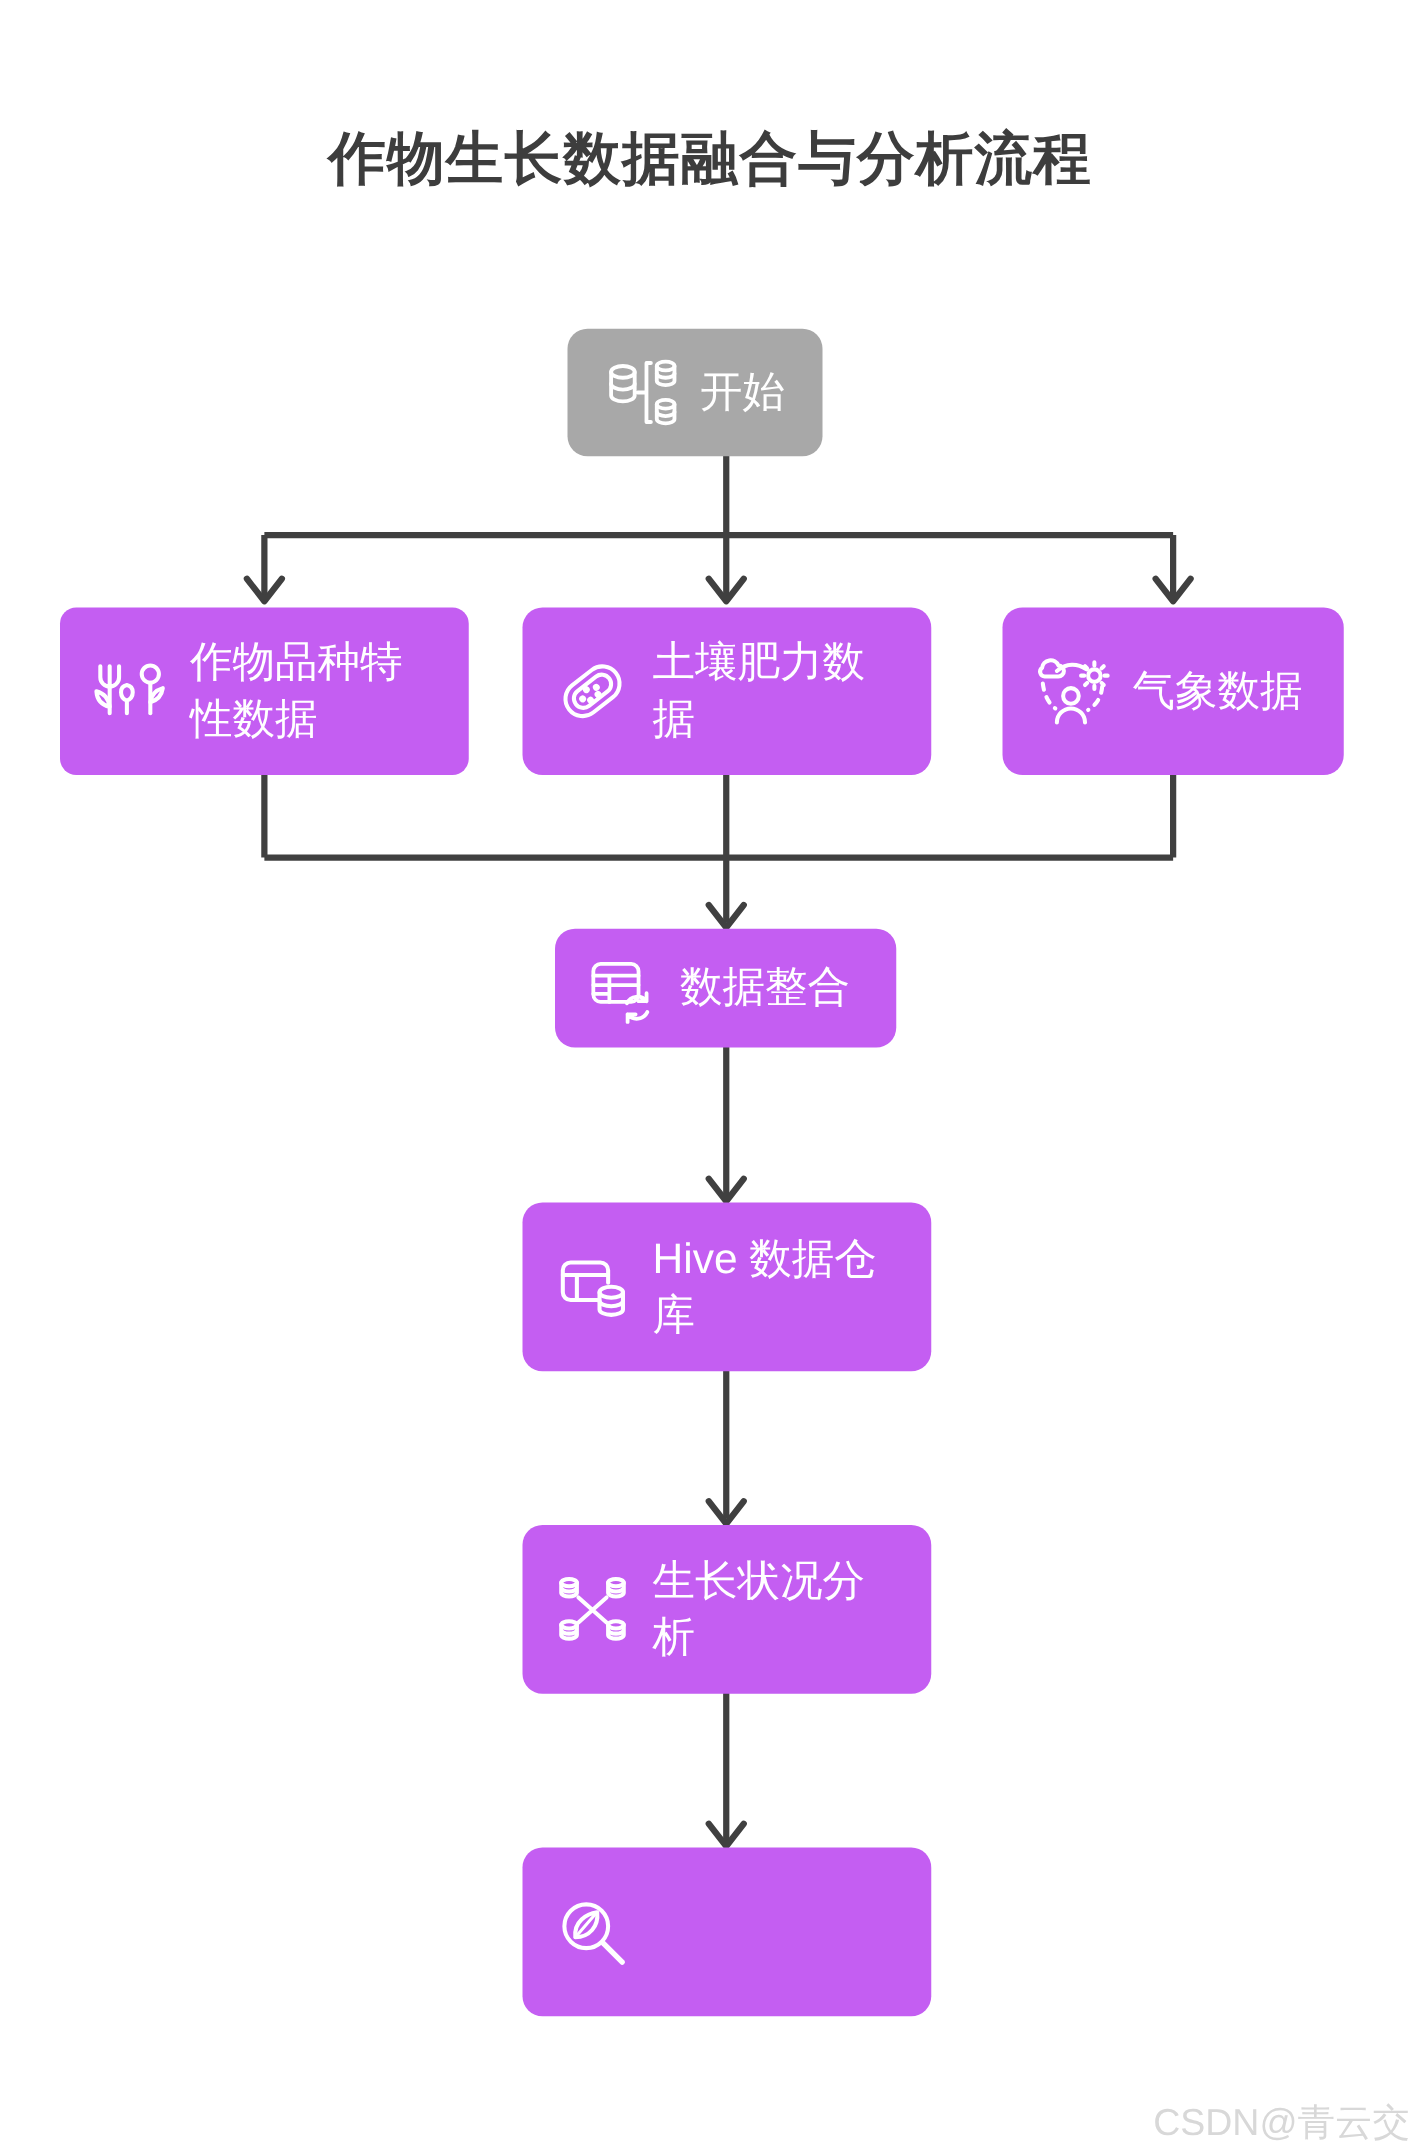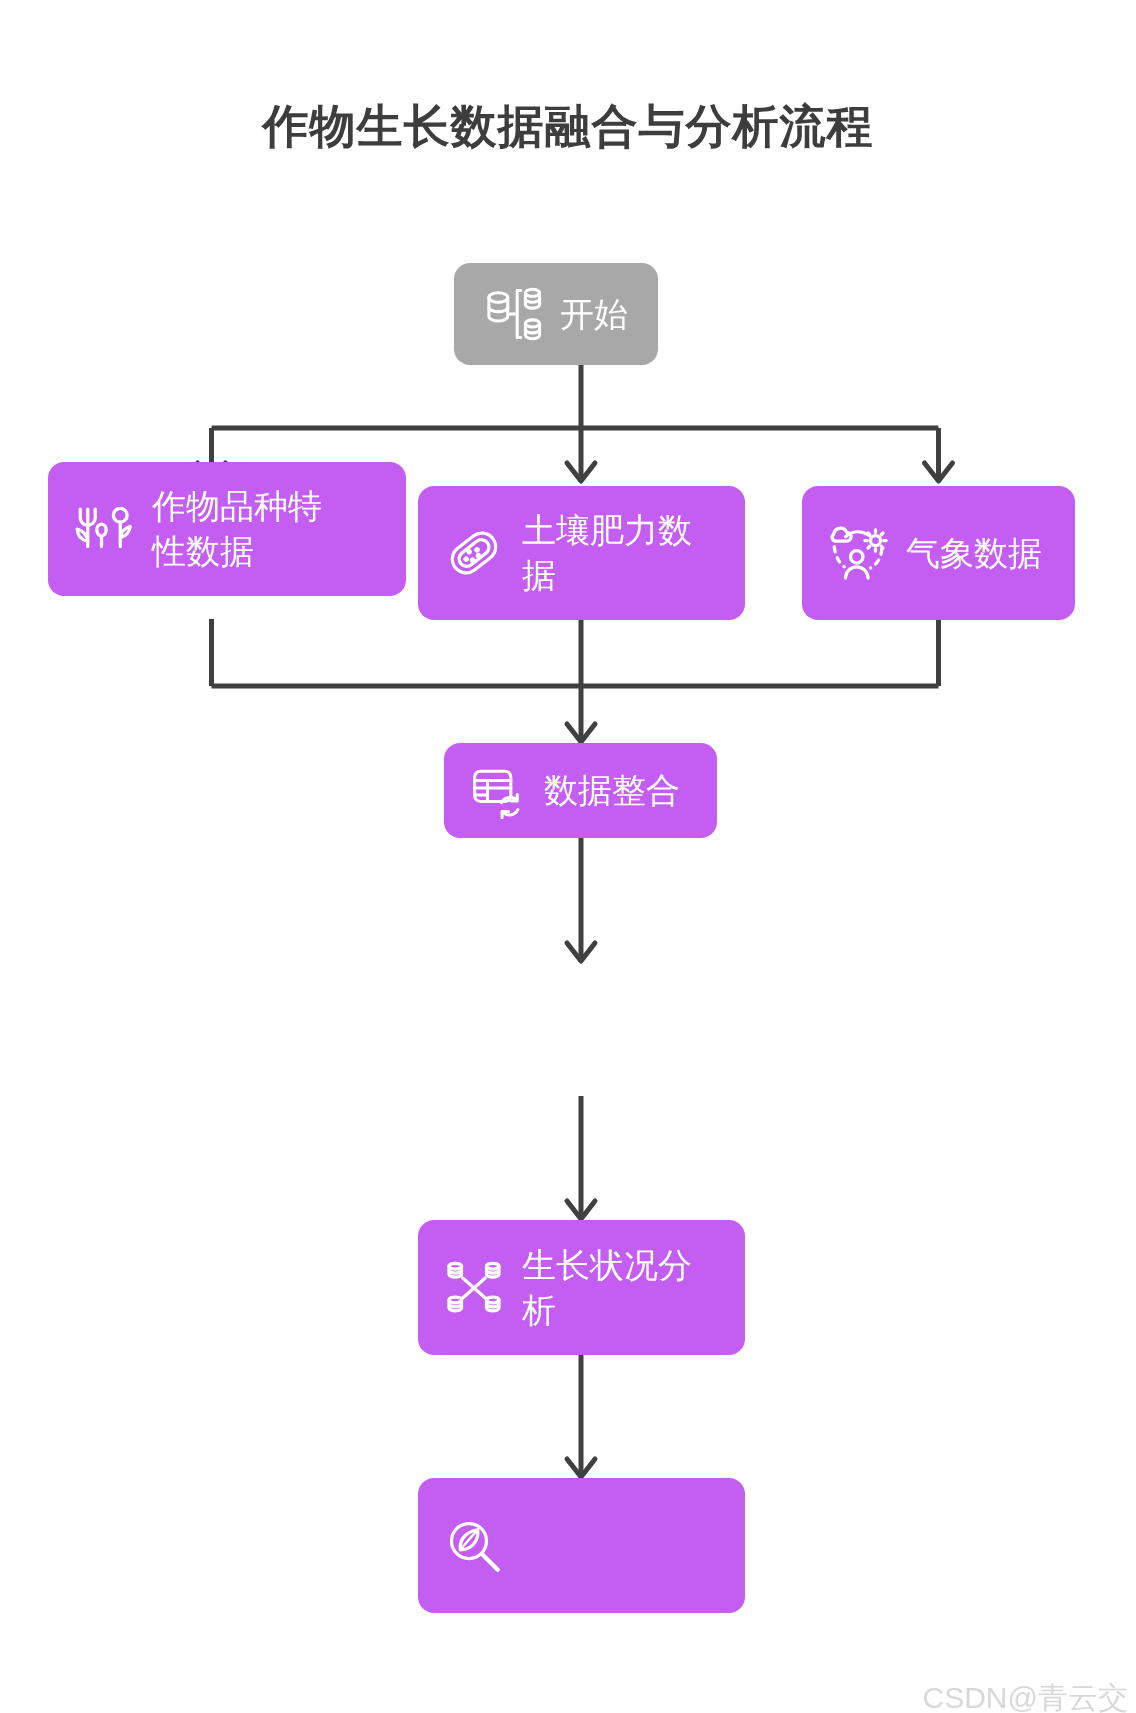--- a/index.html
+++ b/index.html
@@ -36,21 +36,21 @@
     color:var(--node-text);
     font-size:34px;line-height:1.32;
     box-sizing:border-box;
     padding:0 18px 0 26px;
     gap:18px;
   }
   .node .ic{flex:0 0 auto;display:flex;align-items:center;}
   .node .ic svg{stroke:#ffffff;fill:none;stroke-width:2.6;stroke-linecap:round;stroke-linejoin:round;}
   .node .lbl{max-width:190px;}
   .n-start{left:454px;top:263px;width:204px;height:102px;background:var(--start-fill);justify-content:center;padding:4px 10px;gap:12px;}
-  .n-crop{left:48px;top:462px;width:358px;height:134px;}
+  .n-crop{left:48px;top:486px;width:327px;height:134px;border-radius:13px;}
   .n-soil{left:418px;top:486px;width:327px;height:134px;}
   .n-weather{left:802px;top:486px;width:273px;height:134px;}
   .n-integration{left:444px;top:743px;width:273px;height:95px;}
   .n-hive{left:418px;top:962px;width:327px;height:135px;}
   .n-join{left:418px;top:1220px;width:327px;height:135px;}
   .n-growth{left:418px;top:1478px;width:327px;height:135px;}
   .watermark{
     position:absolute;right:8px;top:1678px;
     font-size:30px;color:var(--watermark-text);
   }
@@ -162,20 +162,32 @@
       <svg width="56" height="56" viewBox="0 0 48 48">
         <rect x="4" y="7" width="31" height="26" rx="5"></rect>
         <path d="M4 15 H35 M15 15 V33 M4 21.5 H35 M4 27.5 H15"></path>
         <path d="M27 34 a8 8 0 0 1 13.5 -1.5 M40.5 27 v5.5 h-5.5"></path>
         <path d="M41 40 a8 8 0 0 1 -13.5 1.5 M27.5 47 v-5.5 h5.5"></path>
       </svg>
     </span>
     <span class="lbl">数据整合</span>
   </div>
 
+  <div class="node n-hive">
+    <span class="ic">
+      <svg width="60" height="60" viewBox="0 0 48 48">
+        <path d="M28 32 H10 a5 5 0 0 1 -5 -5 V13 a5 5 0 0 1 5 -5 H29 a5 5 0 0 1 5 5 v8"></path>
+        <path d="M5 16 H34 M14 16 V32"></path>
+        <ellipse cx="36" cy="27" rx="7.5" ry="3.5"></ellipse>
+        <path d="M28.5 27 V38 a7.5 3.5 0 0 0 15 0 V27"></path>
+        <path d="M28.5 32.5 a7.5 3.5 0 0 0 15 0"></path>
+      </svg>
+    </span>
+    <span class="lbl">Hive 数据仓库</span>
+  </div>
 
   <div class="node n-join">
     <span class="ic">
       <svg width="60" height="60" viewBox="0 0 48 48" stroke-width="2.4">
         <ellipse cx="9" cy="6.5" rx="5" ry="2.3"></ellipse>
         <path d="M4 6.5 V13 a5 2.3 0 0 0 10 0 V6.5 M4 9.8 a5 2.3 0 0 0 10 0"></path>
         <ellipse cx="39" cy="6.5" rx="5" ry="2.3"></ellipse>
         <path d="M34 6.5 V13 a5 2.3 0 0 0 10 0 V6.5 M34 9.8 a5 2.3 0 0 0 10 0"></path>
         <ellipse cx="9" cy="33.5" rx="5" ry="2.3"></ellipse>
         <path d="M4 33.5 V40 a5 2.3 0 0 0 10 0 V33.5 M4 36.8 a5 2.3 0 0 0 10 0"></path>

